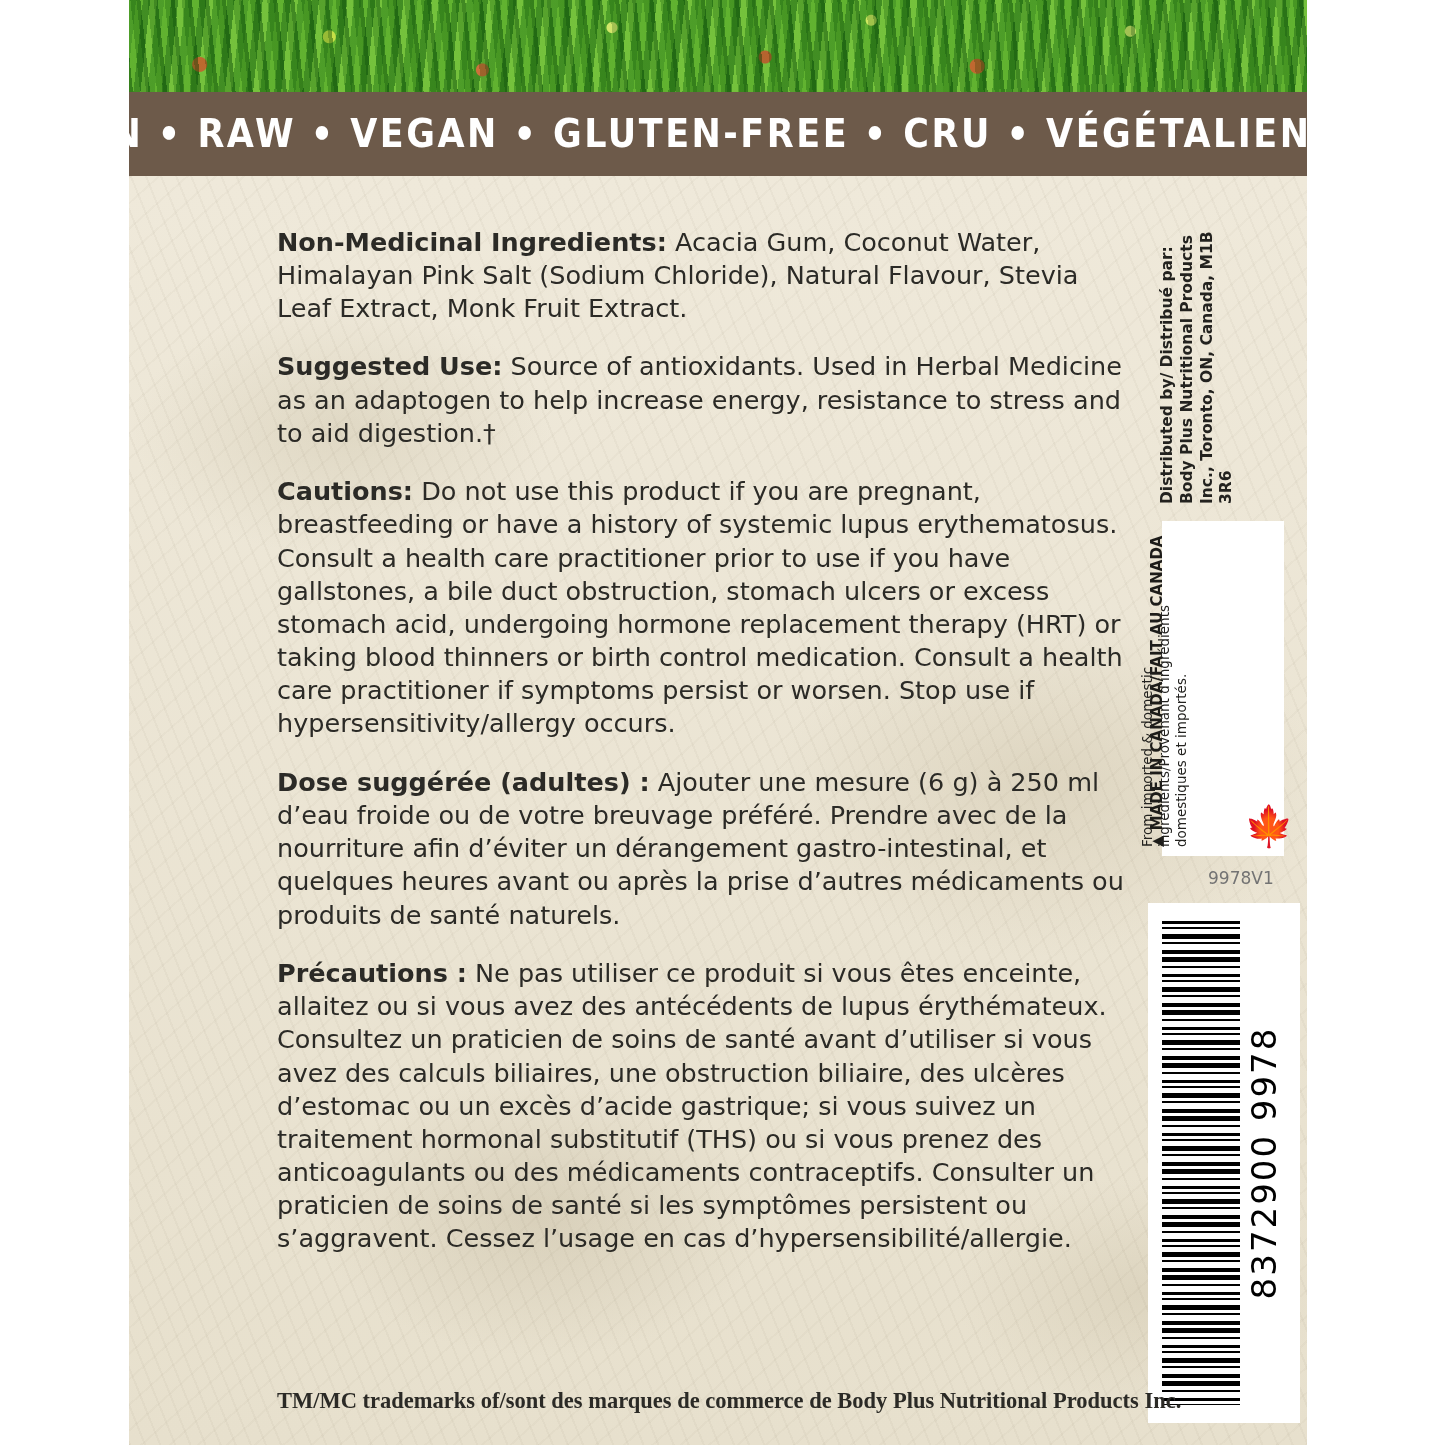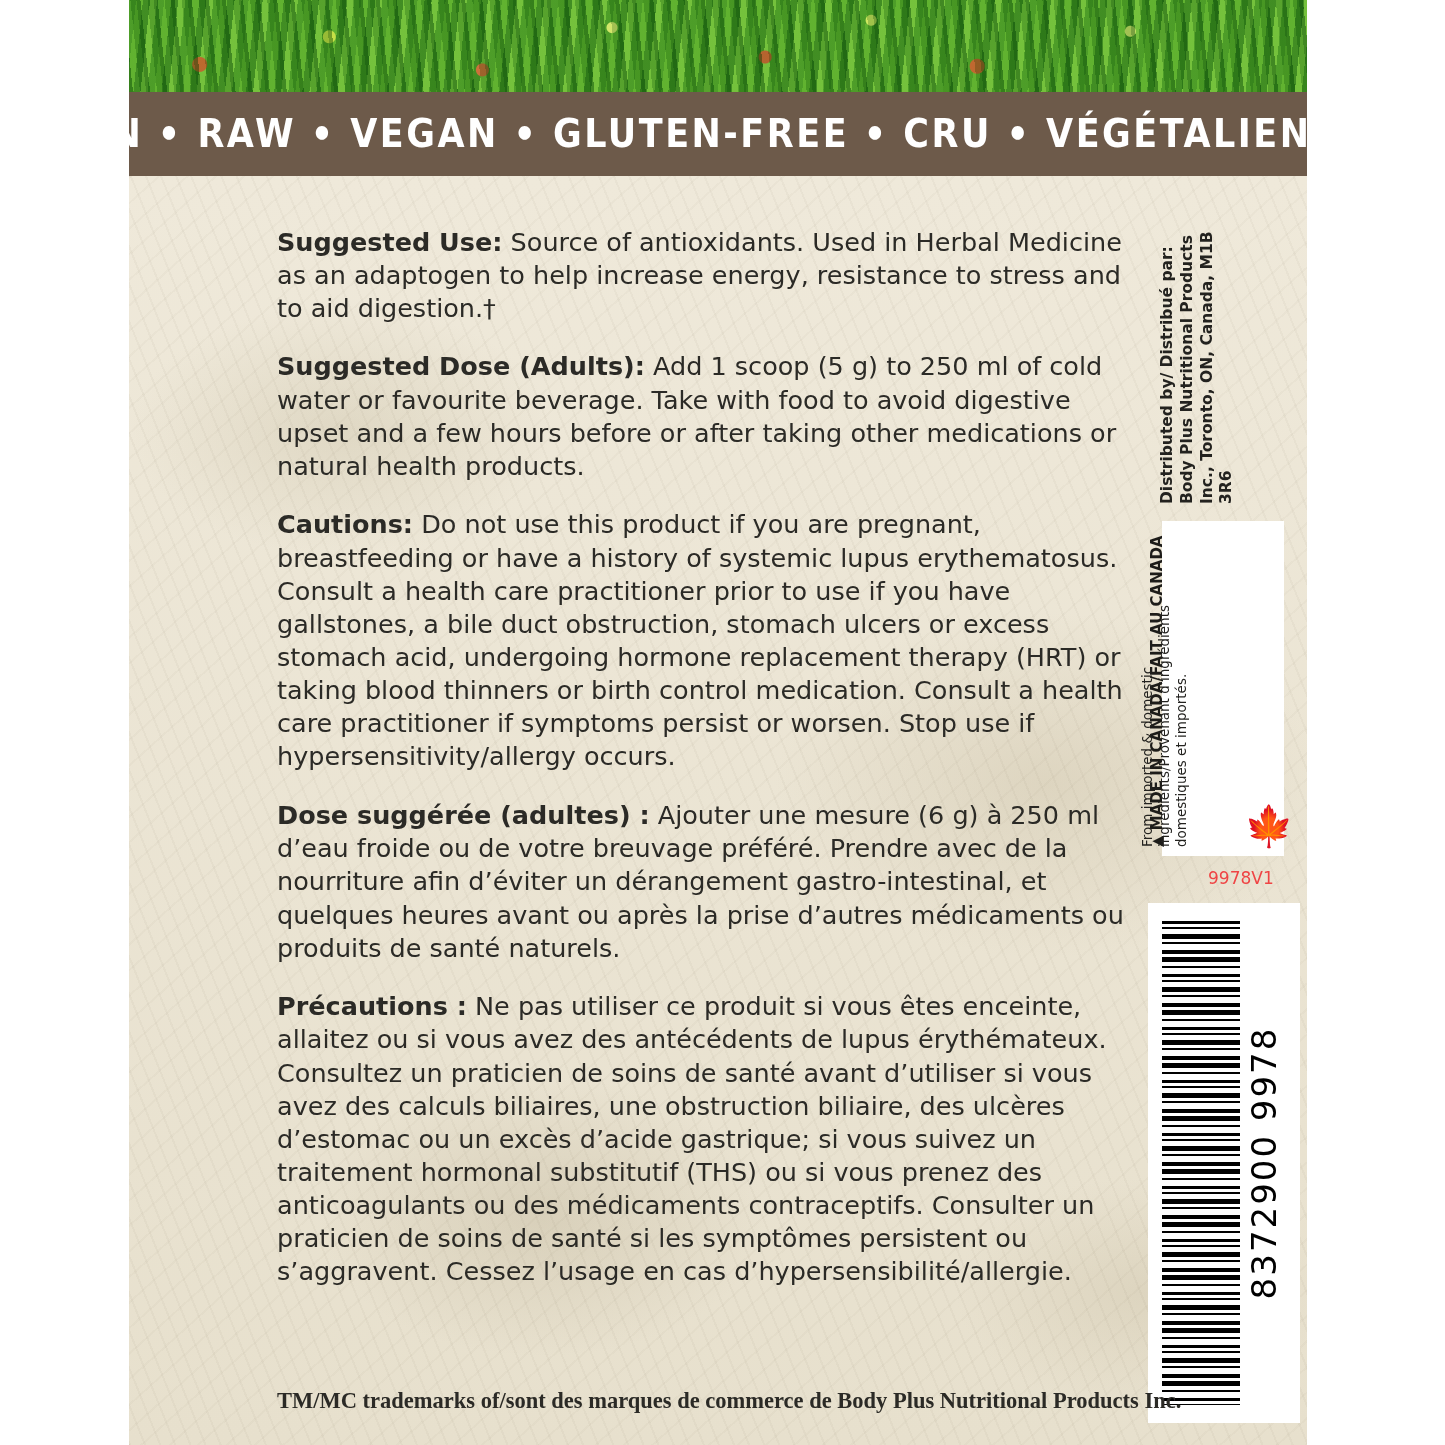--- a/index.html
+++ b/index.html
@@ -198,21 +198,21 @@
     color: #e2231a;
     font-size: 40px;
     line-height: 32px;
     text-align: center;
   }
 
   .code-small {
     position: absolute;
     left: 60px; top: 672px;
     font-size: 17px;
-    color: #ef4444;
+    color: #737373;
     font-family: "DejaVu Sans", sans-serif;
   }
 
   .barcode-box {
     position: absolute;
     left: 0px; top: 707px;
     width: 152px; height: 520px;
     background: #ffffff;
     overflow: hidden;
   }
@@ -269,28 +269,28 @@
     <div class="claims-text">EN • RAW • VEGAN • GLUTEN-FREE • CRU • VÉGÉTALIEN •</div>
   </div>
 
   <div class="paper"></div>
 
   <div class="gutter-left"></div>
   <div class="gutter-right"></div>
 
   <div class="text-col">
 
+    <p class="para">
+      <b>Non-Medicinal Ingredients:</b><span> Acacia Gum, Coconut Water, Himalayan Pink Salt (Sodium Chloride), Natural Flavour, Stevia Leaf Extract, Monk Fruit Extract.</span>
+    </p>
 
     <p class="para">
       <b>Suggested Use:</b><span> Source of antioxidants. Used in Herbal Medicine as an adaptogen to help increase energy, resistance to stress and to aid digestion.†</span>
     </p>
 
-    <p class="para">
-      <b>Suggested Dose (Adults):</b><span> Add 1 scoop (5 g) to 250 ml of cold water or favourite beverage. Take with food to avoid digestive upset and a few hours before or after taking other medications or natural health products.</span>
-    </p>
 
     <p class="para">
       <b>Cautions:</b><span> Do not use this product if you are pregnant, breastfeeding or have a history of systemic lupus erythematosus. Consult a health care practitioner prior to use if you have gallstones, a bile duct obstruction, stomach ulcers or excess stomach acid, undergoing hormone replacement therapy (HRT) or taking blood thinners or birth control medication. Consult a health care practitioner if symptoms persist or worsen. Stop use if hypersensitivity/allergy occurs.</span>
     </p>
 
 
     <p class="para">
       <b>Dose suggérée (adultes) :</b><span> Ajouter une mesure (6 g) à 250 ml d’eau froide ou de votre breuvage préféré. Prendre avec de la nourriture afin d’éviter un dérangement gastro-intestinal, et quelques heures avant ou après la prise d’autres médicaments ou produits de santé naturels.</span>
     </p>
 

